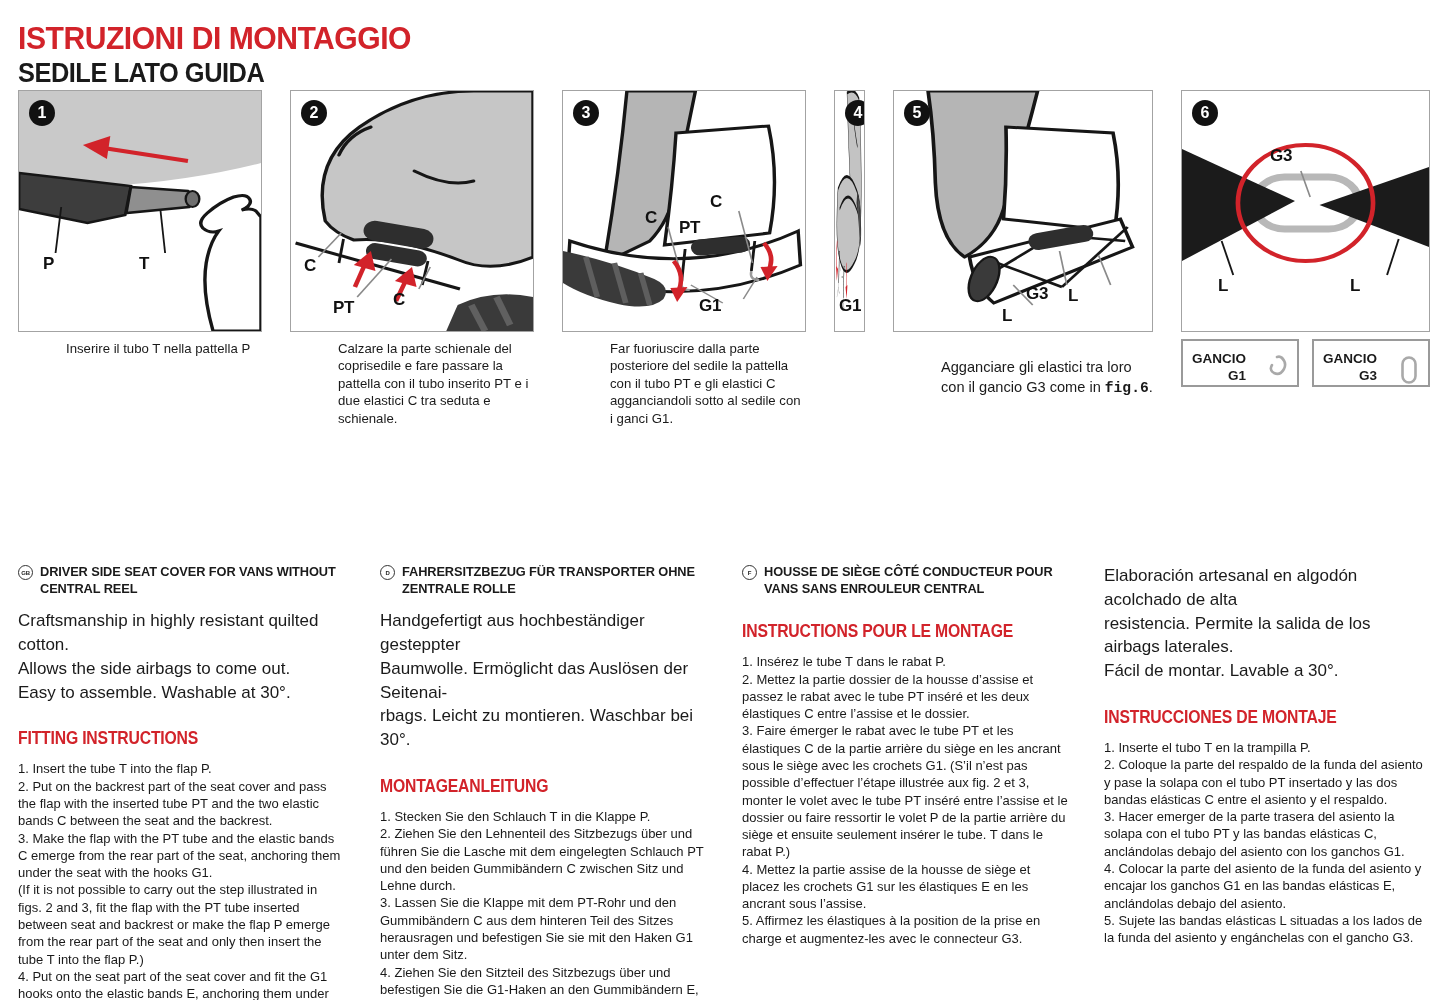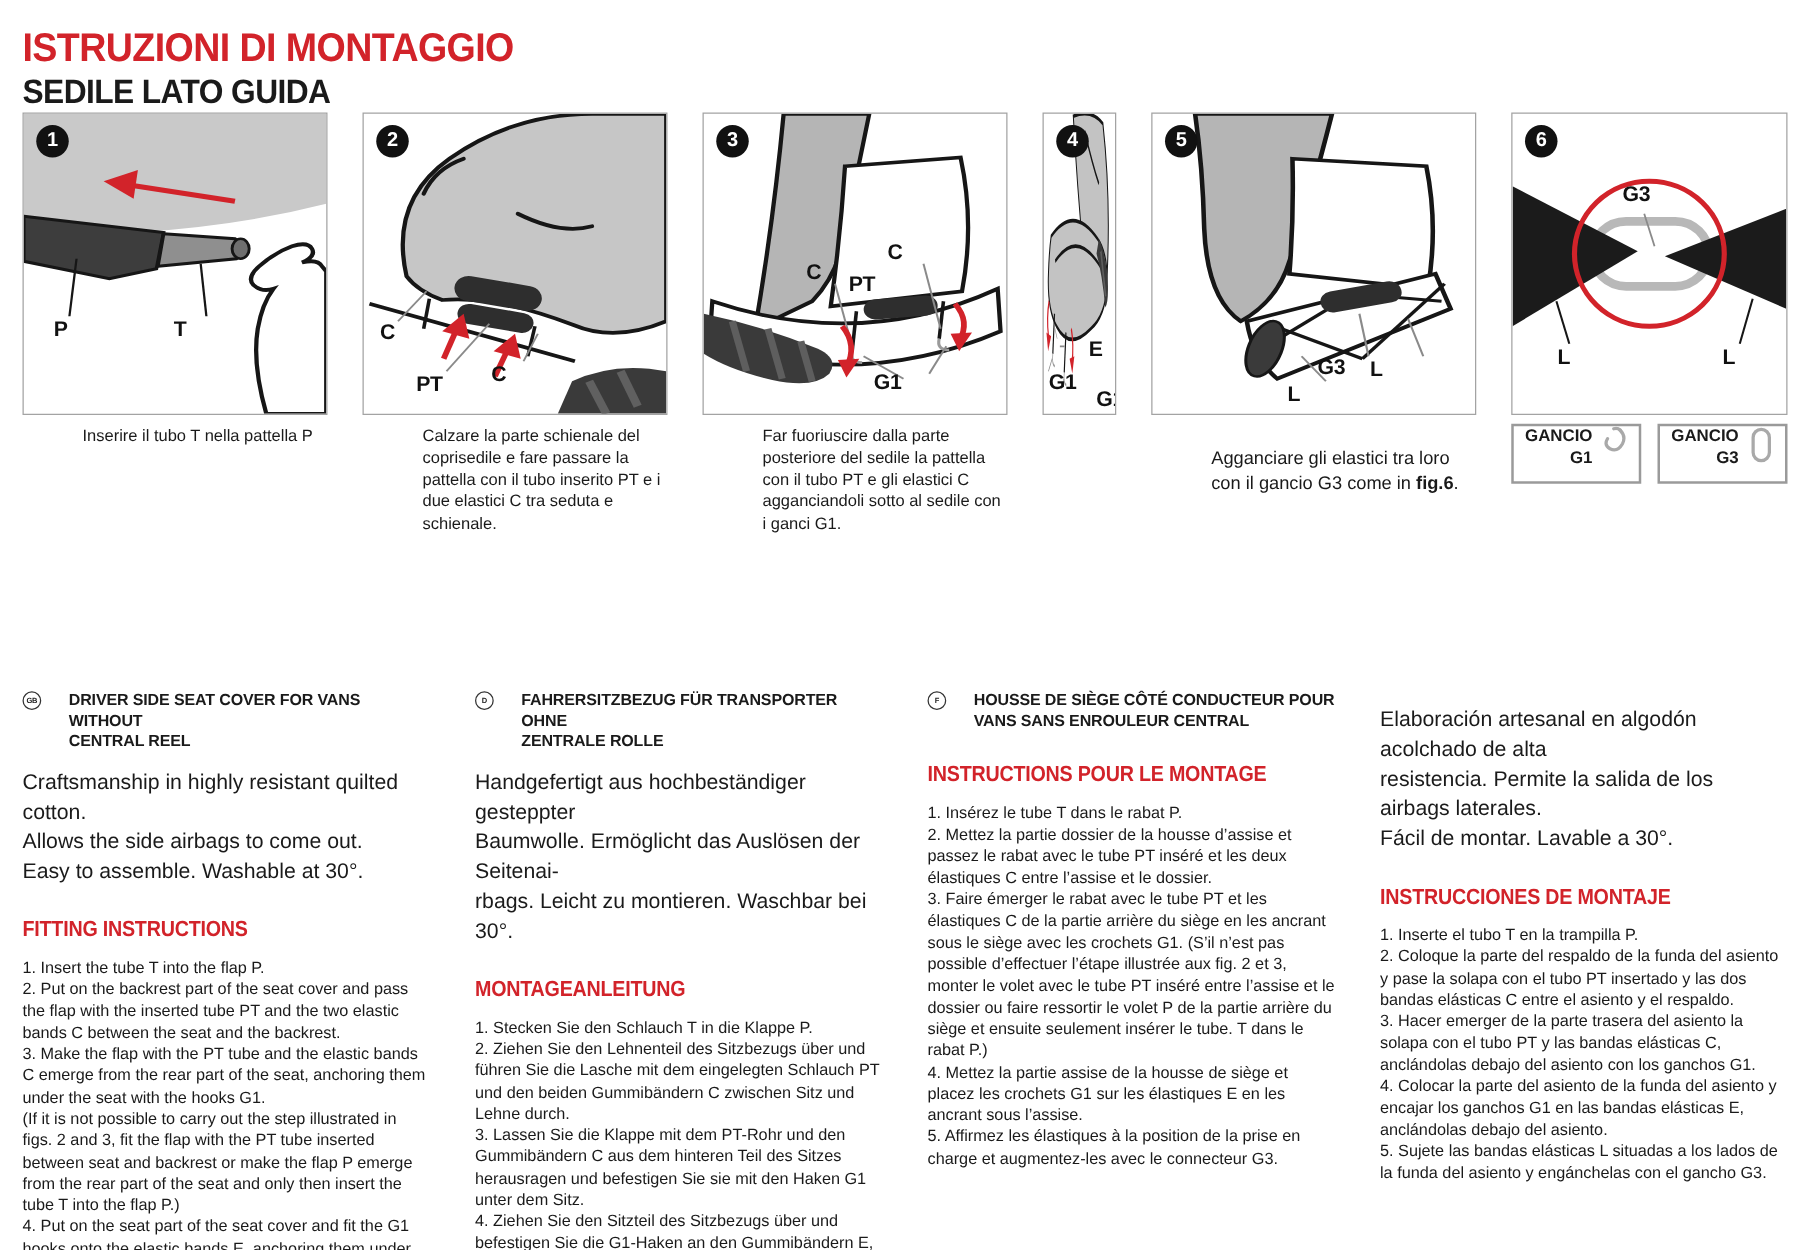--- a/index.html
+++ b/index.html
@@ -34,45 +34,45 @@
     position:absolute;left:10px;top:9px;width:26px;height:26px;border-radius:50%;
     background:#111;color:#fff;font-weight:bold;font-size:16px;
     display:flex;align-items:center;justify-content:center;z-index:3;
   }
   .flabel{
     position:absolute;font-weight:bold;font-size:17px;color:#111;z-index:2;line-height:1;
     letter-spacing:-0.3px;
   }
   .caption{margin-top:8px;font-size:13.2px;line-height:1.32;color:#1a1a1a;width:196px;margin-left:48px;}
   .caption5{margin-top:26px;font-size:14.6px;line-height:1.35;width:212px;}
-  .caption5 b{font-weight:bold;}
+  .caption5 b{font-weight:bold;font-family:Liberation Mono, monospace;}
 
   
   .f1-l0{left:24px;top:164px}.f1-l1{left:120px;top:164px}
   .f2-l0{left:13px;top:166px}.f2-l1{left:42px;top:208px}.f2-l2{left:102px;top:200px}
   .f3-l0{left:82px;top:118px}.f3-l1{left:116px;top:128px}.f3-l2{left:147px;top:102px}.f3-l3{left:136px;top:206px}
   .f4-l0{left:36px;top:180px}.f4-l1{left:4px;top:206px}.f4-l2{left:42px;top:220px}
   .f5-l0{left:132px;top:194px}.f5-l1{left:174px;top:196px}.f5-l2{left:108px;top:216px}
   .f6-l0{left:88px;top:56px}.f6-l1{left:36px;top:186px}.f6-l2{left:168px;top:186px}
 
   
   .hookrow{margin-top:7px;display:flex;gap:13px;}
   .hookbox{
     flex:1;height:44px;border:2px solid #9a9a9a;background:#fff;
-    display:flex;align-items:flex-start;justify-content:flex-end;gap:8px;padding:0 9px;
+    display:flex;align-items:flex-end;justify-content:flex-end;gap:22px;padding:0 9px;
   }
   .hooktxt{font-weight:bold;font-size:13.5px;line-height:1.25;}
   .hookcode{text-align:right;}
 
   
   .cols{
     position:absolute;left:18px;top:552px;width:1412px;
     display:grid;grid-template-columns:repeat(4,1fr);column-gap:36px;
   }
-  .colhead{display:flex;gap:22px;}
+  .colhead{display:flex;gap:7px;margin-top:12px;}
   .langicon{
     flex:none;width:13px;height:13px;margin-top:1px;border:1px solid #333;border-radius:50%;
     font-size:6px;font-weight:bold;display:flex;align-items:center;justify-content:center;
     letter-spacing:-0.3px;color:#222;
   }
   .coltitle{font-weight:bold;font-size:12.8px;line-height:1.3;white-space:pre-line;letter-spacing:-0.1px;}
   .coldesc{margin-top:12px;font-size:17px;line-height:1.4;white-space:pre-line;}
   .colheading{
     margin-top:24px;color:#d2232a;font-size:17.5px;font-weight:bold;letter-spacing:-0.2px;
     transform:scaleX(0.9);transform-origin:left;white-space:nowrap;

